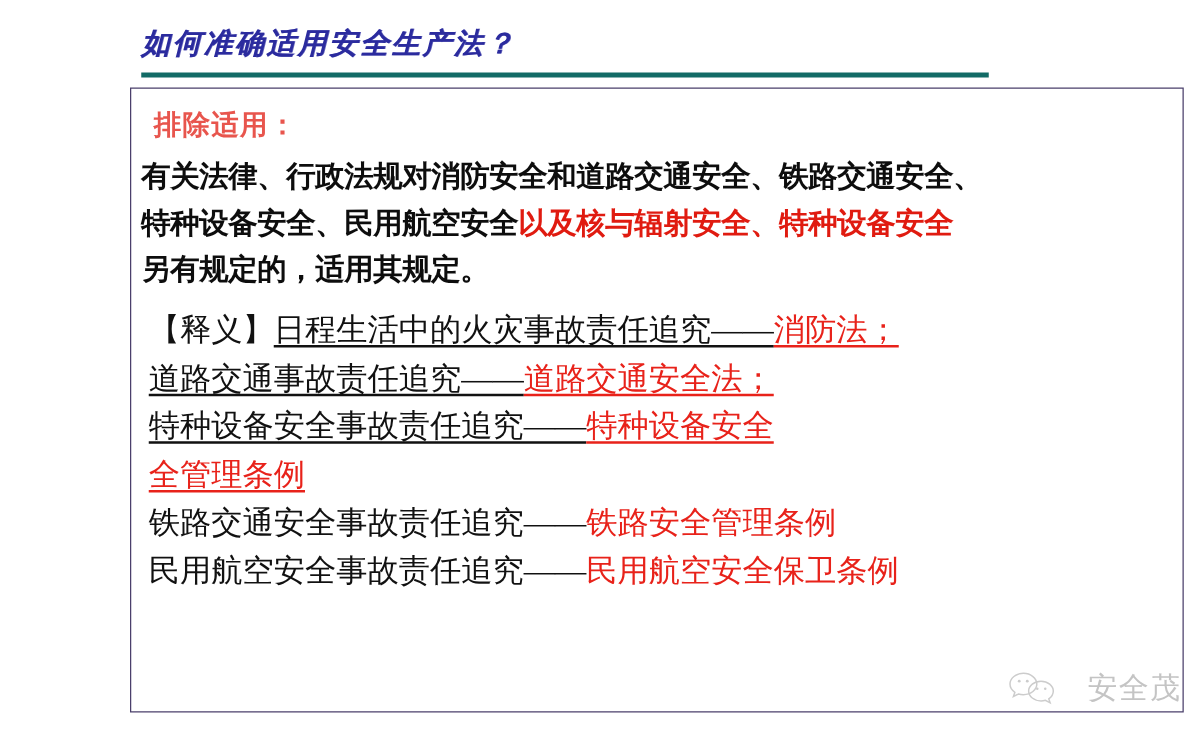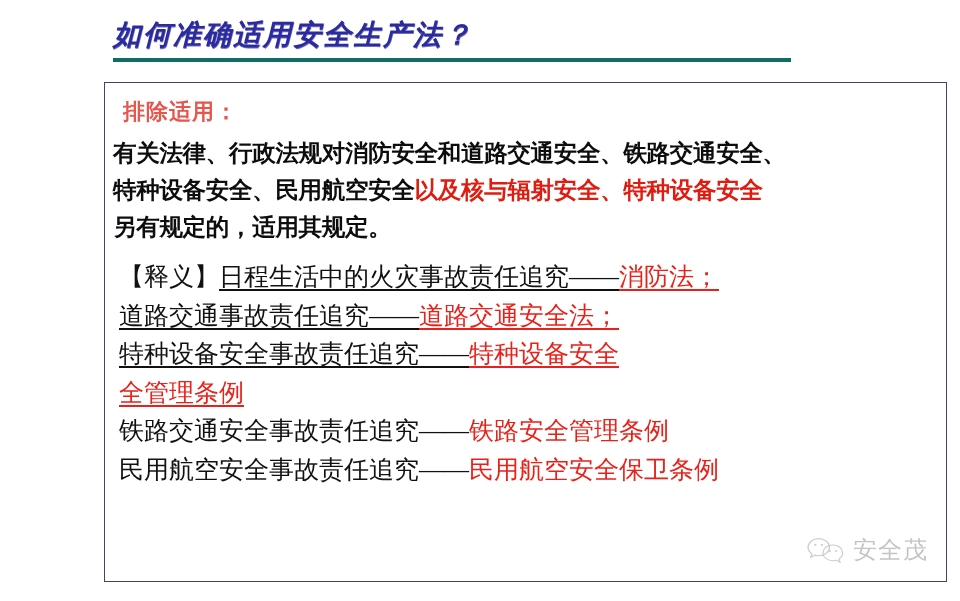--- a/index.html
+++ b/index.html
@@ -24,21 +24,21 @@
   
   .title-block {
     position: absolute;
     left: 113px;
     top: 22px;
     width: 790px;
     height: 40px;
   }
   .slide-title {
     font-family: "DejaVu Sans", "Liberation Sans", sans-serif;
-    font-size: 28px;
+    font-size: 23px;
     font-weight: bold;
     font-style: italic;
     letter-spacing: 2px;
     color: #2b2b9e;
     white-space: nowrap;
     line-height: 26px;
     text-shadow: 0.5px 0.5px 0 #6f6fc0;
   }
   .title-rule {
     position: absolute;
@@ -46,21 +46,21 @@
     top: 58px;
     width: 678px;
     height: 4px;
     background: #126b66;
   }
 
   
   .content-box {
     position: absolute;
     left: 104px;
-    top: 82px;
+    top: 70px;
     width: 843px;
     height: 500px;
     border: 1.5px solid #4a3f6b;
     background: #ffffff;
     box-sizing: border-box;
   }
 
   .exclude-head {
     position: absolute;
     left: 18px;
@@ -106,21 +106,21 @@
   .explain .u { text-decoration: underline; text-underline-offset: 4px; text-align: center; }
   .explain .red { color: #e8221a; }
 
   
   .watermark {
     position: absolute;
     left: 806px;
     top: 534px;
     display: flex;
     align-items: center;
-    gap: 7px;
+    gap: 24px;
     opacity: 0.5;
   }
   .wm-icon {
     width: 40px;
     height: 30px;
     display: block;
   }
   .wm-text {
     font-family: "Liberation Serif", "DejaVu Serif", serif;
     font-size: 24px;

